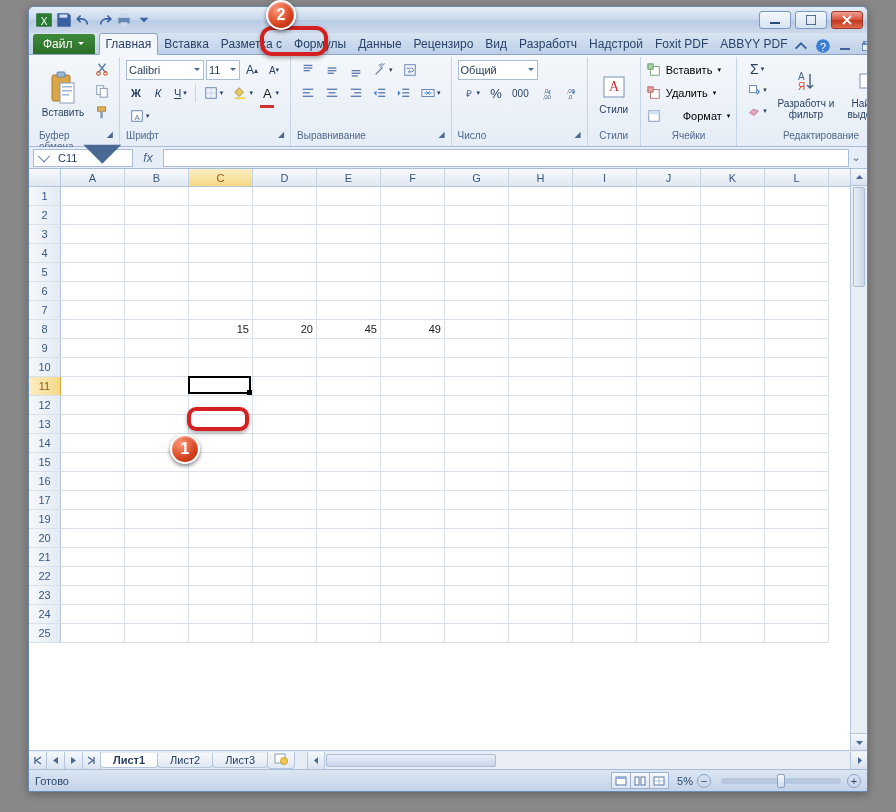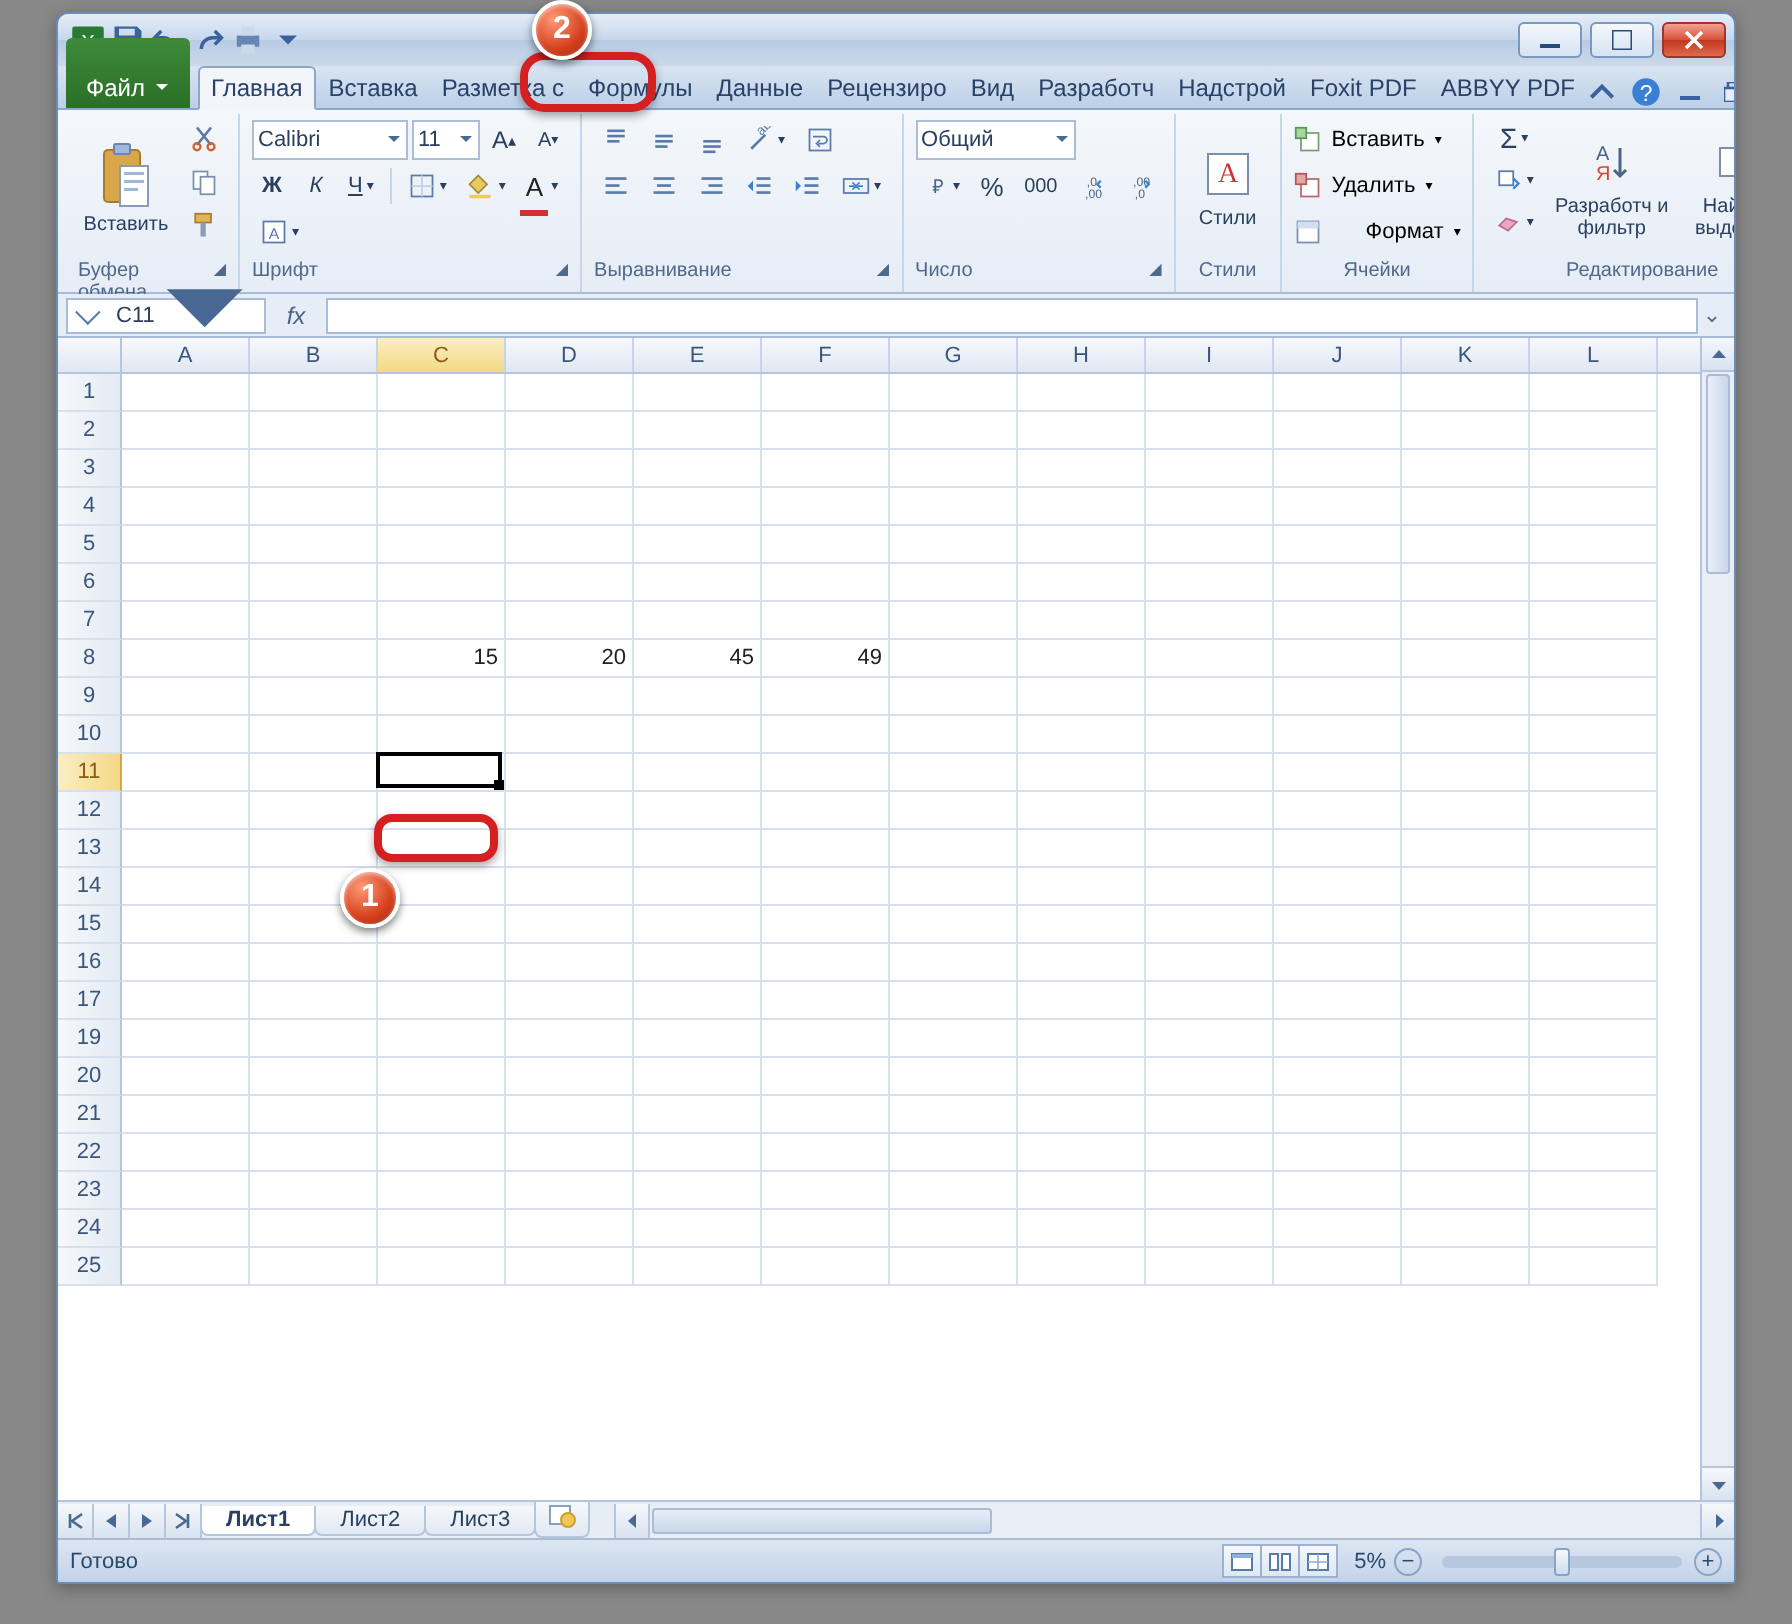--- a/index.html
+++ b/index.html
@@ -43,21 +43,21 @@
     background: linear-gradient(#f4f8fc,#d6e3f1); }
   .winbtn.close { background: linear-gradient(#f2a093,#d65039 50%,#c33621 51%,#de6a4e); border-color:#a33528; color:#fff; }
   .tabstrip {
     height:22px; background: linear-gradient(#d9e4f1,#bcd0e8);
     display:flex; align-items:flex-end; padding-left:4px; gap:0;
     position:relative;
     border-bottom:1px solid #8ea7c9;
   }
   .file-tab {
     background: linear-gradient(#3e8a3a,#2a6f27);
-    color:#fff; font-size:12px; padding:18px 10px 3px 10px;
+    color:#fff; font-size:12px; padding:3px 10px 3px 10px;
     border-radius:3px 3px 0 0; margin-right:4px;
     display:flex; align-items:center; gap:4px;
   }
   .file-tab svg { width:8px; height:8px; }
   .rtab {
     padding:3px 6px;
     font-size:12px;
     color:#2a4268;
     cursor:default;
     border-radius:3px 3px 0 0;

